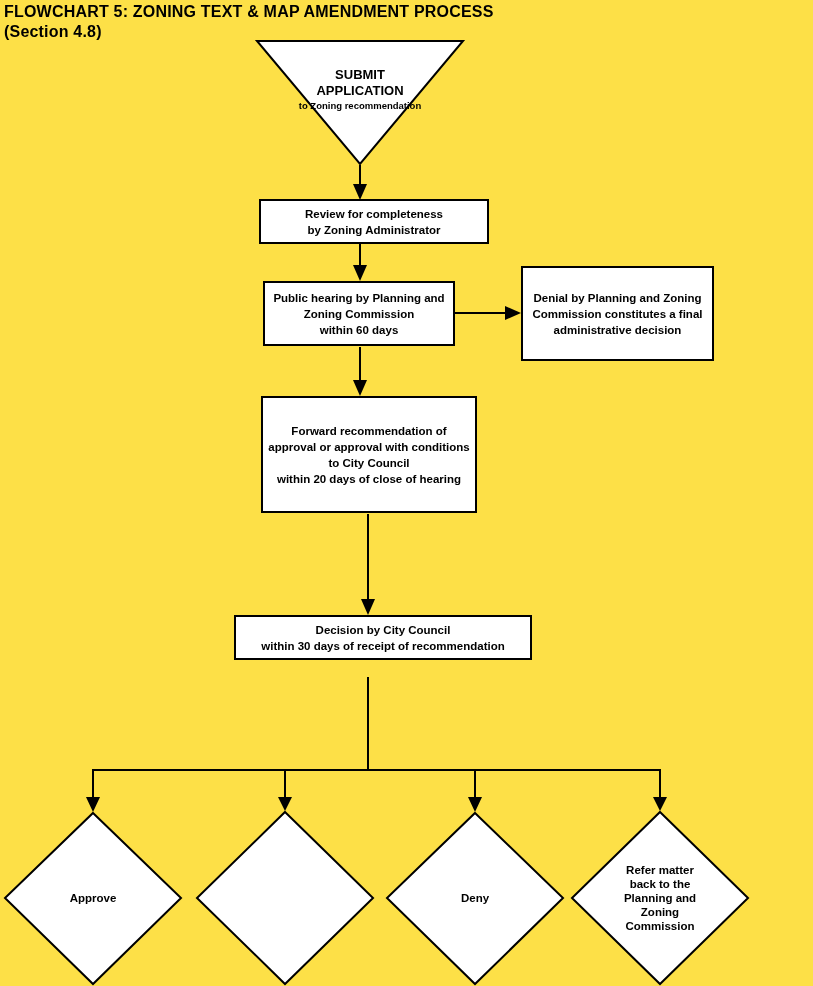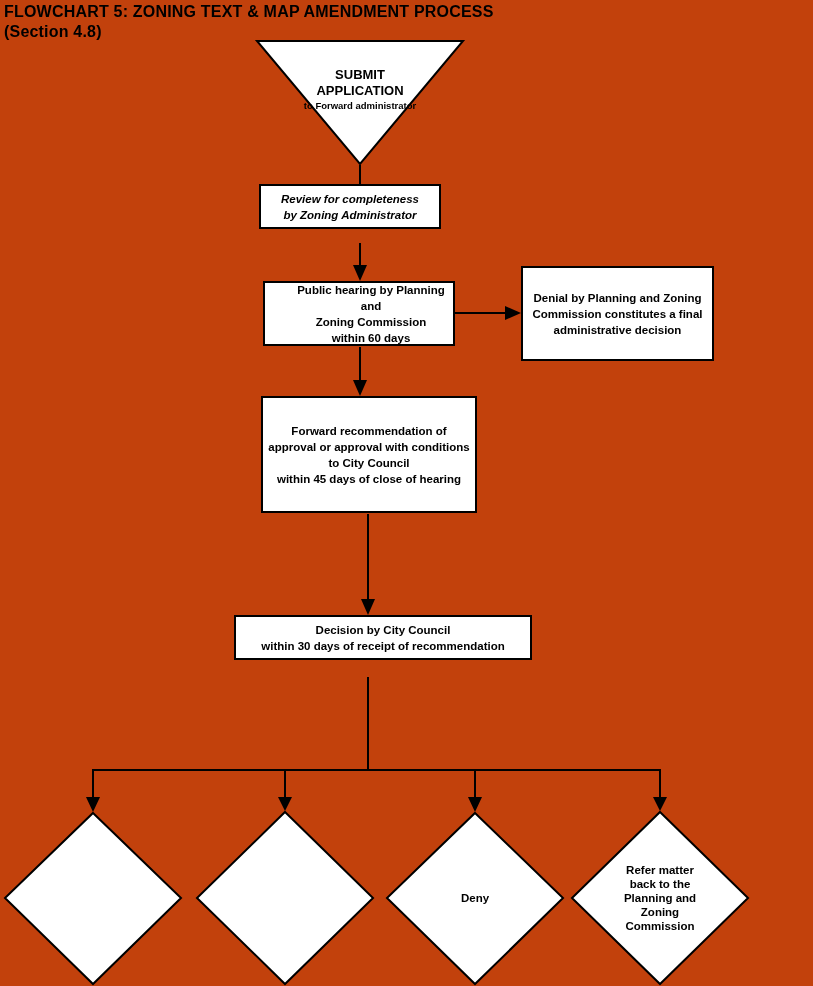--- a/index.html
+++ b/index.html
@@ -1,19 +1,19 @@
 <!DOCTYPE html>
 <html><head>
 <meta charset="utf-8">
 <style>
   html,body{margin:0;padding:0;background:#ffffff;}
   #canvas{
     position:relative;
     width:813px;height:986px;
-    background:#c2410c;
+    background:#fde047;
     font-family:"Liberation Sans", sans-serif;
     color:#000000;
     overflow:hidden;
   }
   #shapes{position:absolute;left:0;top:0;}
   .title{
     position:absolute;left:4px;top:2px;
     font-size:16px;font-weight:bold;line-height:20px;
     white-space:pre-line;letter-spacing:0.2px;
   }
@@ -34,22 +34,22 @@
   .diamond-label{
     position:absolute;width:140px;height:120px;
     display:flex;align-items:center;justify-content:center;
     text-align:center;font-weight:bold;font-size:11.5px;line-height:14px;
     white-space:pre-line;
   }
   #dlab-approve{left:23px;top:838px;}
   #dlab-conditions{left:215px;top:838px;}
   #dlab-deny{left:405px;top:838px;}
   #dlab-refer{left:590px;top:838px;}
-  #box-review{left:259px;top:184px;width:182px;height:45px;font-style:italic;}
-  #box-hearing{left:263px;top:281px;width:192px;height:65px;padding-left:24px;}
+  #box-review{left:259px;top:199px;width:230px;height:45px;}
+  #box-hearing{left:263px;top:281px;width:192px;height:65px;}
   #box-denial{left:521px;top:266px;width:193px;height:95px;}
   #box-forward{left:261px;top:396px;width:216px;height:117px;}
   #box-decision{left:234px;top:615px;width:298px;height:45px;}
 </style>
 </head>
 <body>
 
 <div id="canvas">
 
   <svg id="shapes" width="813" height="986" viewBox="0 0 813 986">
@@ -91,42 +91,43 @@
     <polygon points="475,813 563,898 475,984 387,898" fill="#ffffff" stroke="#000000" stroke-width="2"></polygon>
     <polygon points="660,812 748,898 660,984 572,898" fill="#ffffff" stroke="#000000" stroke-width="2"></polygon>
   </svg>
 
   <div class="title">FLOWCHART 5: ZONING TEXT &amp; MAP AMENDMENT PROCESS
 (Section 4.8)</div>
 
   <div class="tri-label">
     <div class="tri-title">SUBMIT
 APPLICATION</div>
-    <div class="tri-sub">to Forward administrator</div>
+    <div class="tri-sub">to Zoning recommendation</div>
   </div>
 
   <div class="node" id="box-review">Review for completeness
 by Zoning Administrator</div>
 
   <div class="node" id="box-hearing">Public hearing  by Planning and
 Zoning Commission
 within 60 days</div>
 
   <div class="node" id="box-denial">Denial by Planning and Zoning
 Commission constitutes a final
 administrative decision</div>
 
   <div class="node" id="box-forward">Forward recommendation of
 approval or approval with conditions
 to City Council
-within 45 days of close of hearing</div>
+within 20 days of close of hearing</div>
 
   <div class="node" id="box-decision">Decision by City Council
 within 30 days of receipt of recommendation</div>
 
+  <div class="diamond-label" id="dlab-approve">Approve</div>
 
 
   <div class="diamond-label" id="dlab-refer">Refer matter
 back to the
 Planning and
 Zoning
 Commission</div>
 
   <div class="diamond-label" id="dlab-deny">Deny</div>
 

